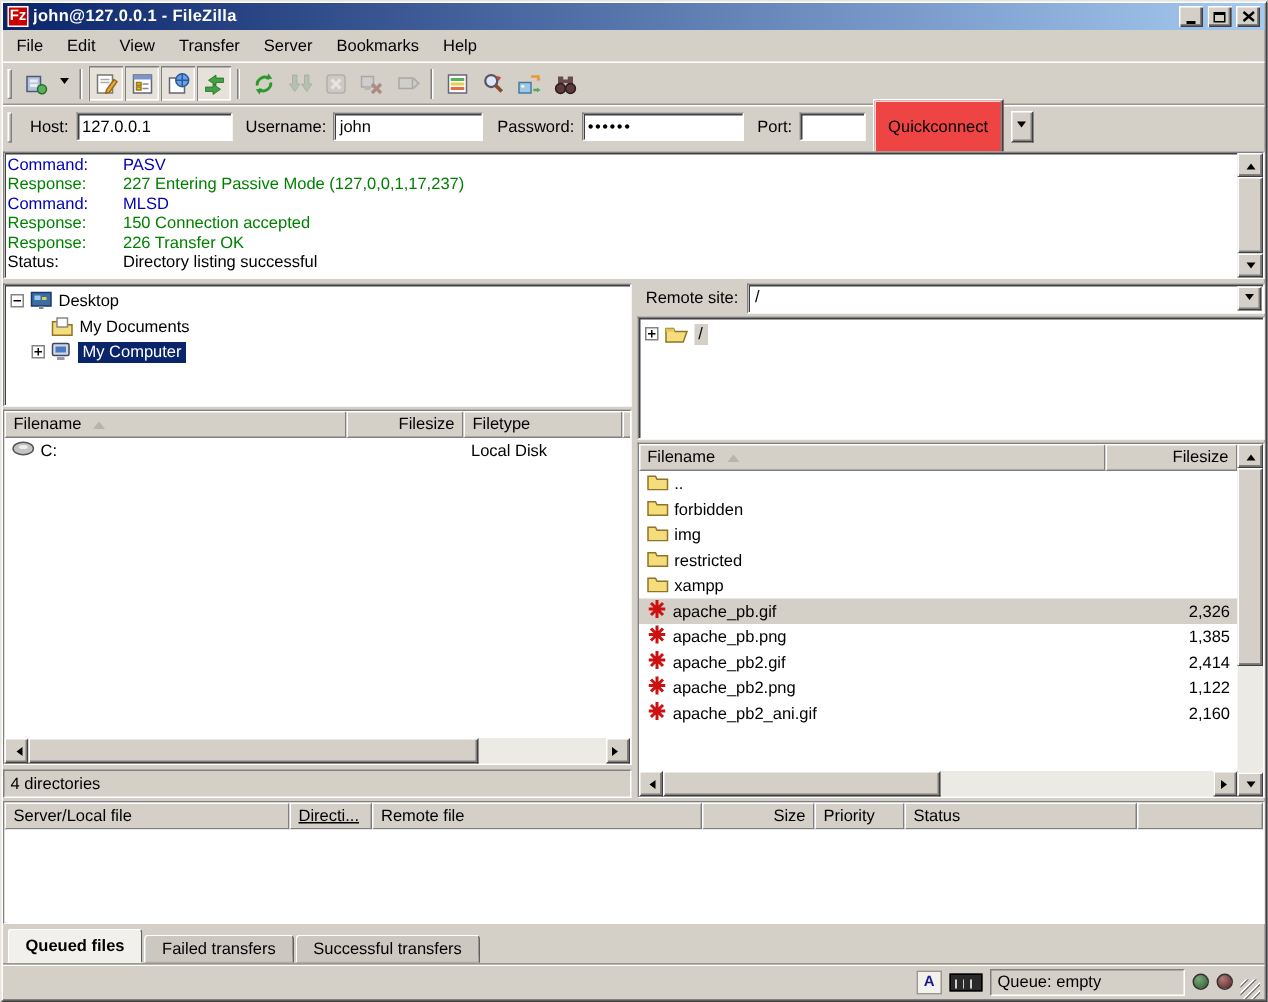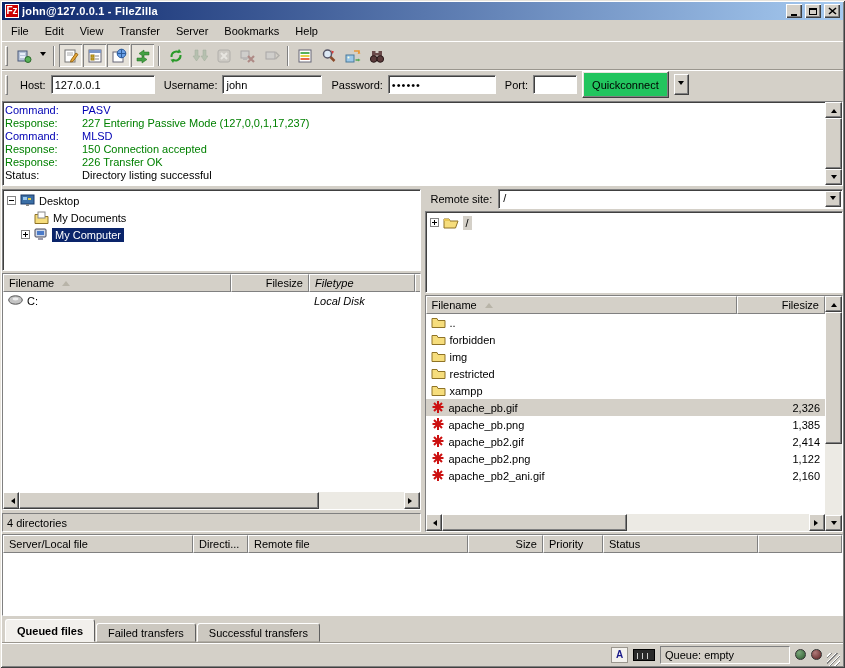--- a/index.html
+++ b/index.html
@@ -33,21 +33,21 @@
   .tool-btn.narrow{width:13px;}
   .tool-btn.pressed{background:#e6e2da;box-shadow:inset 1px 1px 0 #808080,inset -1px -1px 0 #fff;}
   .tool-btn.disabled svg{opacity:.45;filter:grayscale(55%);}
   
   .quickbar{height:30px;flex:0 0 30px;display:flex;align-items:center;gap:5px;padding-left:3px;
     border-top:1px solid #9a968e;box-shadow:inset 0 1px 0 #fff;}
   .qlabel{white-space:nowrap;margin-left:4px;}
   .field{height:19px;background:#fff;border:1px solid;border-color:#808080 #fff #fff #808080;
     box-shadow:inset 1px 1px 0 #404040;padding:0 3px;font:11px "Liberation Sans",sans-serif;outline:none;}
   .f-host{width:104px;} .f-user{width:100px;} .f-pass{width:108px;letter-spacing:1px;} .f-port{width:44px;}
-  .qc-btn{height:27px;padding:0 9px;background:#22c55e;border:1px solid;border-color:#fff #404040 #404040 #fff;
+  .qc-btn{height:37px;padding:0 9px;background:#ef4444;border:1px solid;border-color:#fff #404040 #404040 #fff;
     box-shadow:inset -1px -1px 0 #808080,inset 1px 1px 0 #e8e4dc;font:11px "Liberation Sans",sans-serif;}
   .qc-arrow{width:15px;height:21px;display:flex;align-items:center;justify-content:center;background:#d4d0c8;
     border:1px solid;border-color:#fff #404040 #404040 #fff;box-shadow:inset -1px -1px 0 #808080;}
   
   .tri{width:0;height:0;border:3px solid transparent;display:inline-block;}
   .tri-down{border-top:4px solid #000;margin-top:4px;}
   .tri-up{border-bottom:4px solid #000;margin-bottom:4px;}
   .tri-left{border-right:4px solid #000;margin-right:3px;}
   .tri-right{border-left:4px solid #000;margin-left:3px;}
   .sort-tri{width:0;height:0;border:4px solid transparent;border-bottom:5px solid #b8b4a8;margin-left:8px;margin-bottom:3px;}
@@ -96,30 +96,30 @@
   .hcell{display:flex;align-items:center;padding:0 5px;white-space:nowrap;overflow:hidden;flex:0 0 auto;
     border-top:1px solid #fff;border-left:1px solid #fff;border-right:1px solid #808080;border-bottom:1px solid #808080;}
   .hcell.right{justify-content:flex-end;}
   .hcell.fill{flex:1;}
   .list-body{flex:1;background:#fff;overflow:hidden;}
   .frow{display:flex;align-items:center;height:17px;white-space:nowrap;}
   .frow.sel{background:#d4d0c8;}
   .fcell{padding:0 5px;overflow:hidden;flex:0 0 auto;display:flex;align-items:center;gap:4px;}
   .fcell.right{justify-content:flex-end;}
   
-  .lc-name{width:228px;} .lc-size{width:78px;} .lc-type{width:106px;font-style:italic;} .lc-rest{flex:1;}
+  .lc-name{width:228px;} .lc-size{width:78px;} .lc-type{width:106px;} .lc-rest{flex:1;}
   
   .rc-name{flex:1;min-width:0;} .rc-size{width:88px;}
   
   .pstatus{height:19px;flex:0 0 19px;margin-top:3px;display:flex;align-items:center;padding:0 4px;
     border:1px solid;border-color:#808080 #fff #fff #808080;white-space:nowrap;overflow:hidden;}
   
   .queue{height:82px;flex:0 0 82px;margin-top:2px;display:flex;flex-direction:column;
     border:1px solid;border-color:#808080 #fff #fff #808080;box-shadow:inset 1px 1px 0 #404040;background:#fff;justify-content:flex-end;}
-  .q-name{width:190px;} .q-dir{width:55px;} .q-remote{width:220px;} .q-size{width:75px;} .q-prio{width:60px;} .q-status{width:155px;}
+  .q-name{width:190px;} .q-dir{width:55px;text-decoration:underline;} .q-remote{width:220px;} .q-size{width:75px;} .q-prio{width:60px;} .q-status{width:155px;}
   
   .tabstrip{height:25px;flex:0 0 25px;display:flex;align-items:flex-end;padding-left:3px;gap:1px;margin-top:1px;}
   .tab{height:19px;display:flex;align-items:center;padding:0 11px;background:#ccc8c0;
     border:1px solid;border-color:#fff #606060 #b0aca4 #fff;border-radius:3px 3px 0 0;}
   .tab.active{height:23px;background:#f2f0ec;font-weight:bold;border-bottom-color:#f2f0ec;}
   
   .statusbar{height:24px;flex:0 0 24px;display:flex;align-items:center;justify-content:flex-end;gap:5px;
     padding:0 3px;border-top:1px solid #9a968e;box-shadow:inset 0 1px 0 #fff;}
   .dt-icon{width:17px;height:16px;background:#f4f2ee;border:1px solid #9a968e;display:flex;align-items:center;justify-content:center;
     font-weight:bold;font-size:10px;color:#1a1a8a;}

